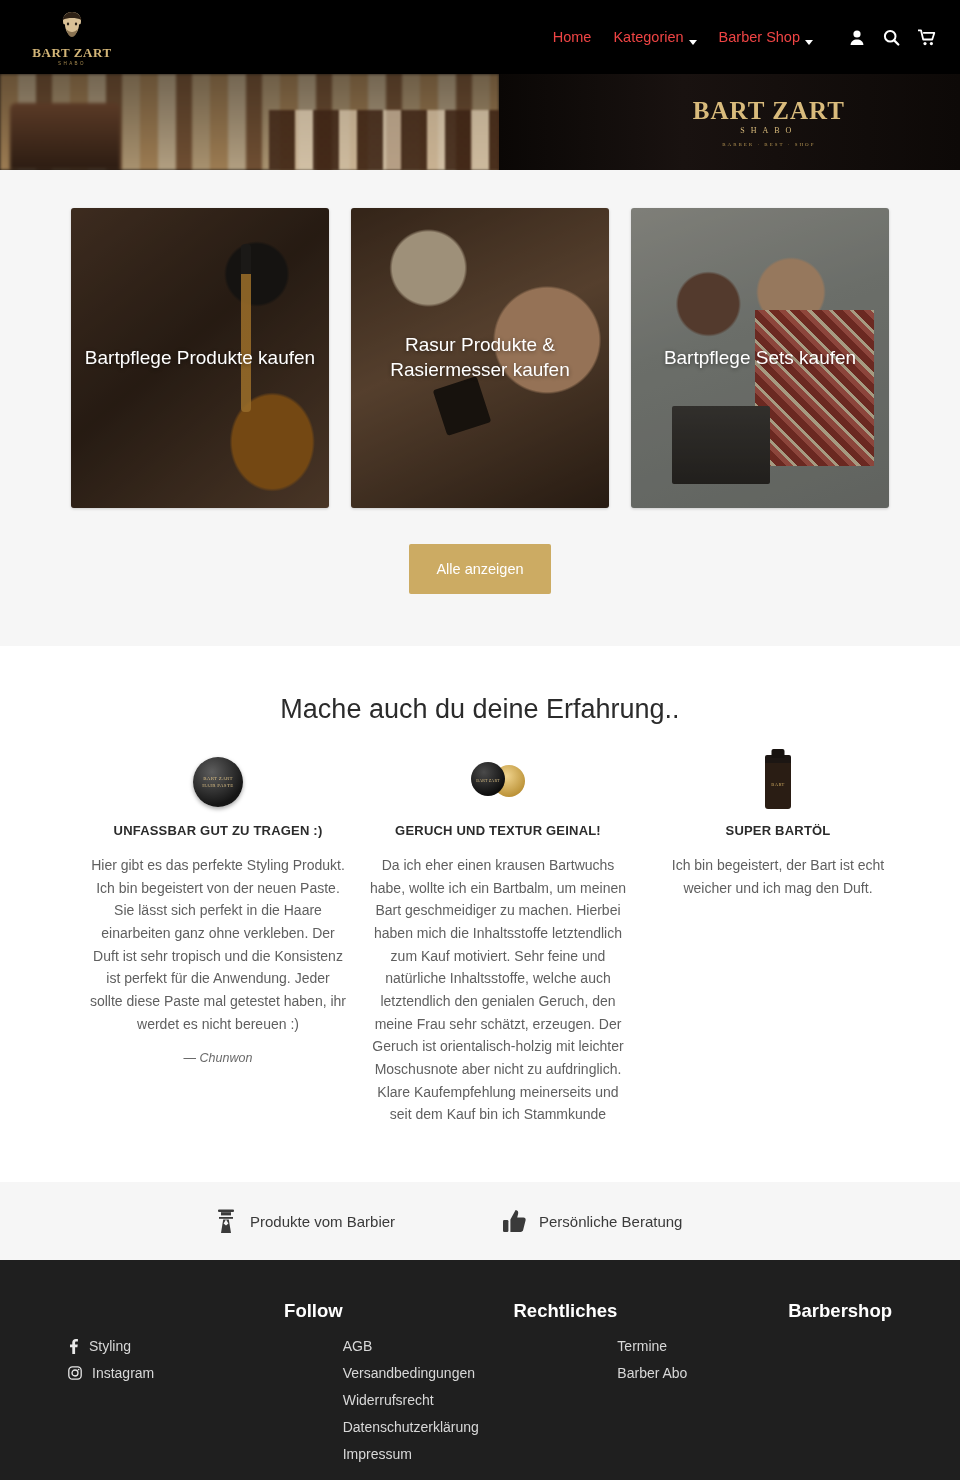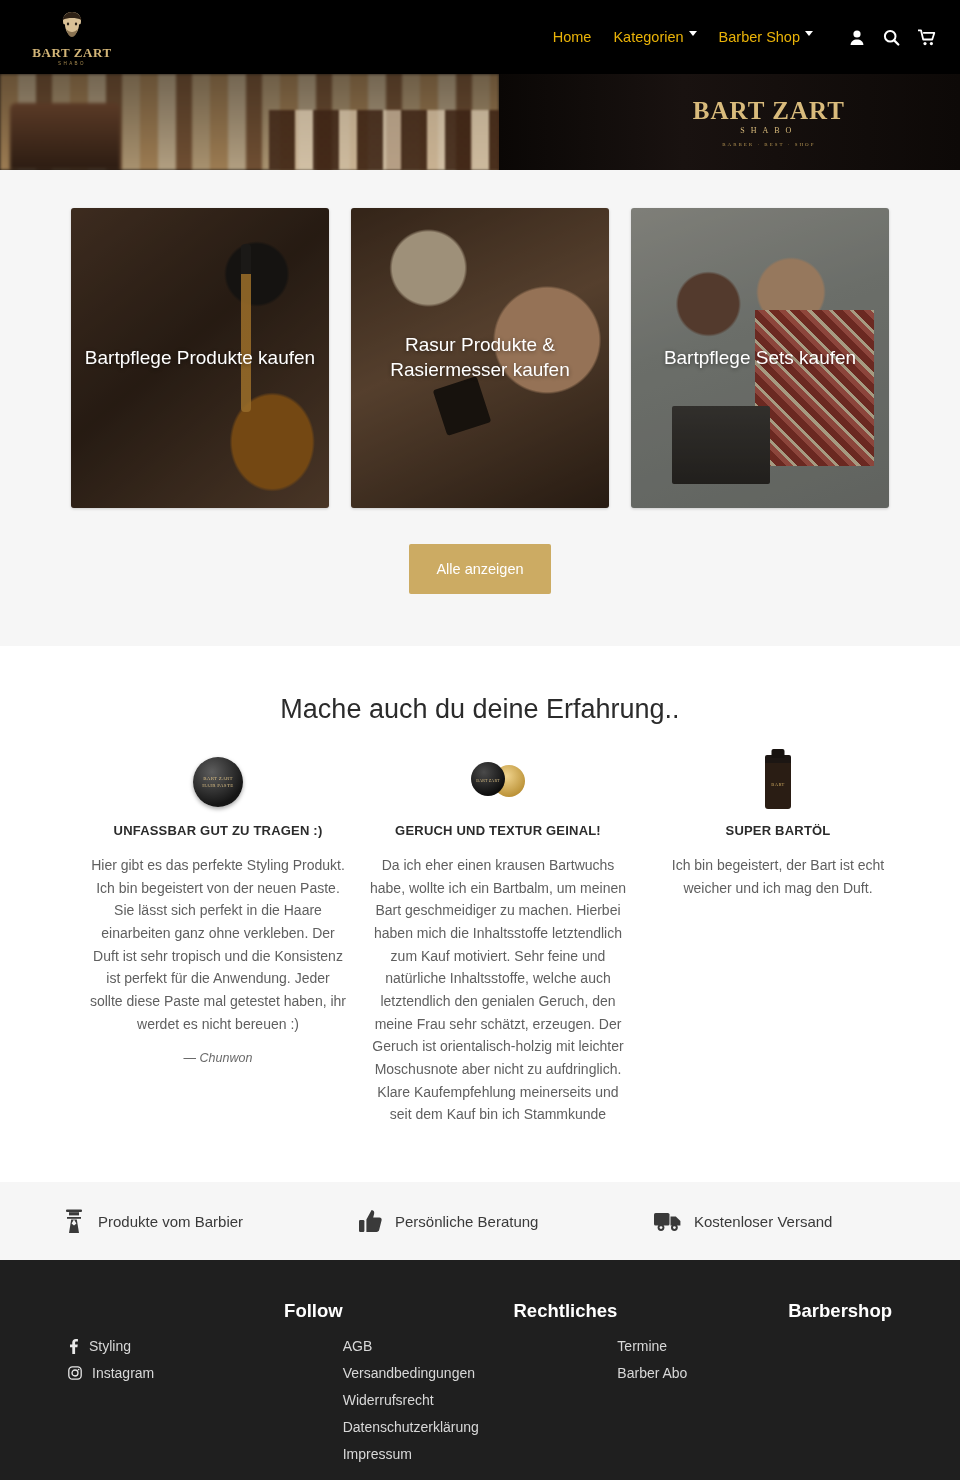--- a/index.html
+++ b/index.html
@@ -48,25 +48,25 @@
     letter-spacing: 2.4px;
     margin-top: 2px;
   }
   .nav {
     margin-left: auto;
     display: flex;
     align-items: center;
     gap: 22px;
   }
   .nav-link {
-    color: #eab308;
+    color: #ef4444;
     font-size: 14.5px;
     text-decoration: none;
     display: flex;
-    align-items: flex-start;
+    align-items: flex-end;
     gap: 5px;
     cursor: pointer;
     white-space: nowrap;
   }
   .caret {
     width: 0; height: 0;
     border-left: 4px solid transparent;
     border-right: 4px solid transparent;
     border-top: 5px solid #ffffff;
     display: inline-block;
@@ -313,21 +313,21 @@
     color: #6a6a6a;
     margin-top: 16px;
   }
 
   
   .features {
     background: #f6f6f6;
     padding: 26px 0;
     display: flex;
     justify-content: center;
-    gap: 16px;
+    gap: 8px;
   }
   .feature {
     width: 280px;
     display: flex;
     align-items: center;
     gap: 12px;
     padding-left: 18px;
   }
   .feature svg { display:block; flex: 0 0 auto; }
   .feature-label { font-size: 15px; color: #3a3a3a; }
@@ -504,33 +504,20 @@
   </div>
   <div class="feature">
     <span>
       <svg width="25" height="24" viewBox="0 0 25 24">
         <rect x="1" y="11" width="5.4" height="12" rx="1.2" fill="#3a3a3a"></rect>
         <path d="M8.4 23V10.6L13.6 1c2.3.3 3 2 2.5 4l-.9 3.5h6.2c1.6 0 2.6 1.3 2.2 2.8l-2.4 9.5c-.3 1.3-1.2 2.2-2.6 2.2z" fill="#3a3a3a"></path>
       </svg>
     </span>
     <span class="feature-label">Persönliche Beratung</span>
   </div>
-  <div class="feature">
-    <span>
-      <svg width="28" height="22" viewBox="0 0 28 22">
-        <rect x="0" y="3" width="15.5" height="12.5" rx="1.6" fill="#3a3a3a"></rect>
-        <path d="M16.5 6.5h5.3l4.6 4.6v4.4h-9.9z" fill="#3a3a3a"></path>
-        <circle cx="7" cy="17.6" r="3.4" fill="#3a3a3a"></circle>
-        <circle cx="7" cy="17.6" r="1.4" fill="#f6f6f6"></circle>
-        <circle cx="20.4" cy="17.6" r="3.4" fill="#3a3a3a"></circle>
-        <circle cx="20.4" cy="17.6" r="1.4" fill="#f6f6f6"></circle>
-      </svg>
-    </span>
-    <span class="feature-label">Kostenloser Versand</span>
-  </div>
 </section>
 
 <footer class="footer">
   <div class="footer-cols">
 
     <div class="fcol">
       <h3>Follow</h3>
       <a class="flink">
         <span>
           <svg width="11" height="15" viewBox="0 0 11 15">

